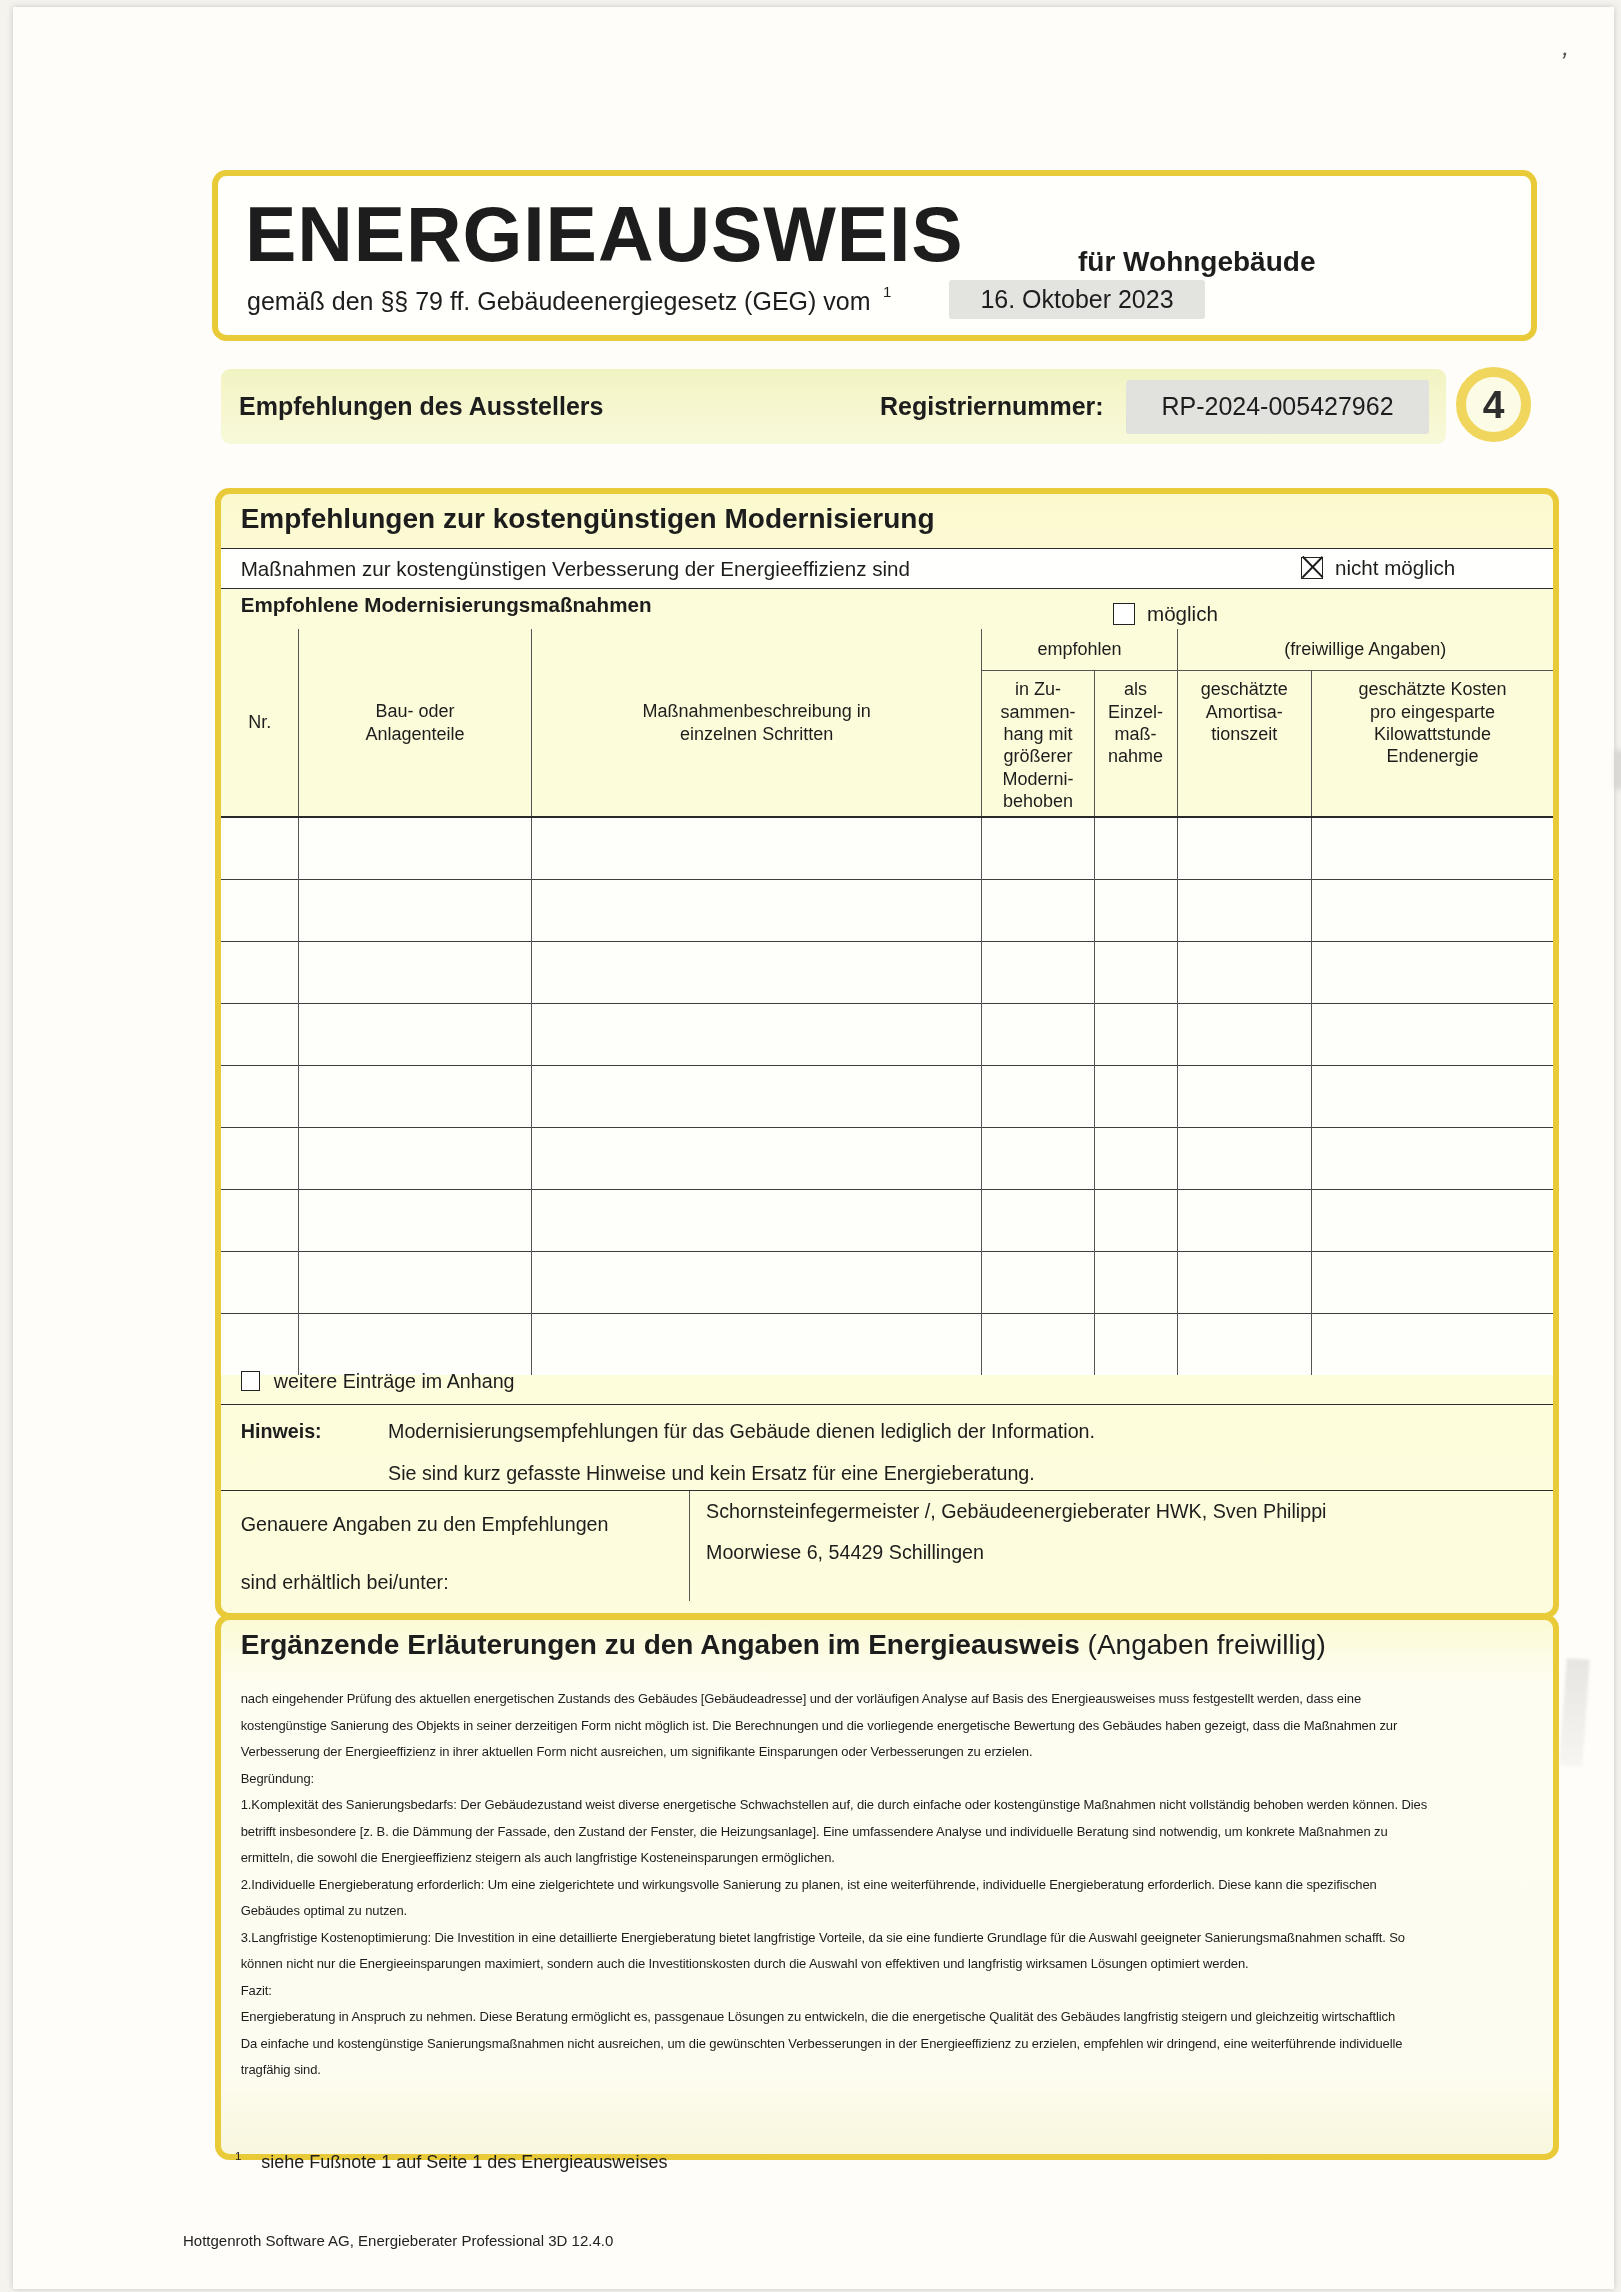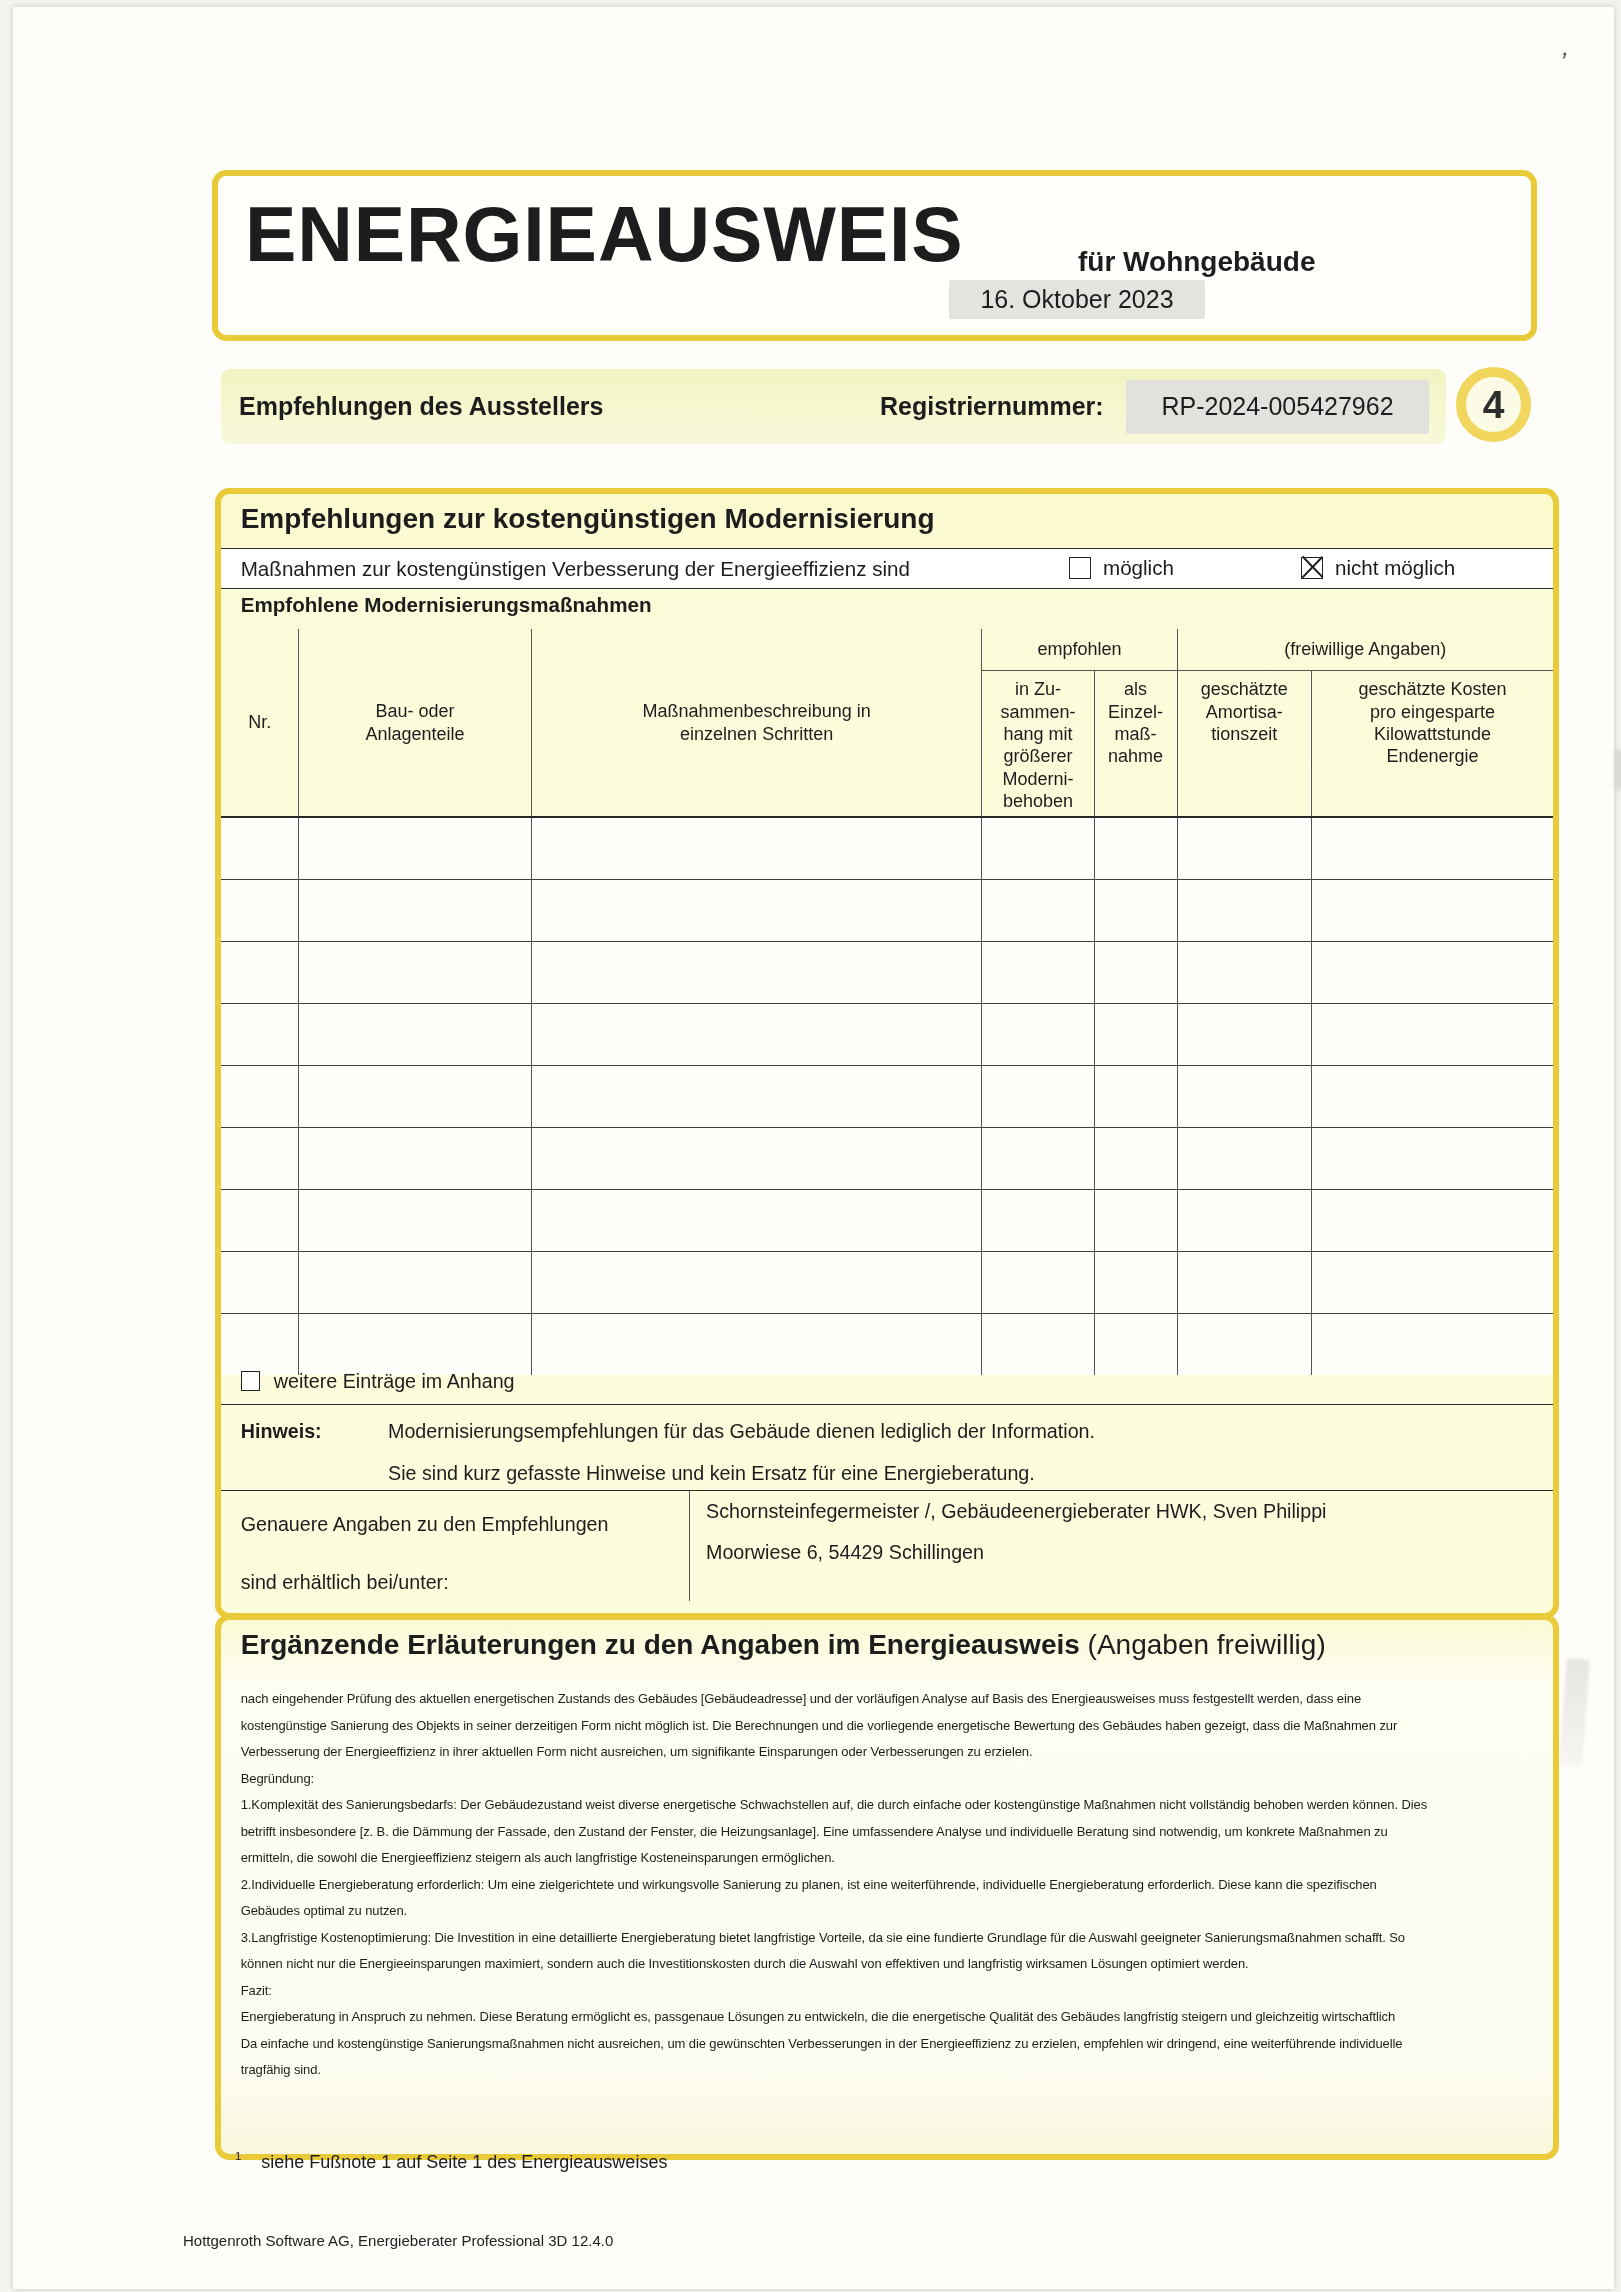--- a/index.html
+++ b/index.html
@@ -43,21 +43,21 @@
   .statement-row{position:absolute;left:0;top:54px;width:100%;height:41px;background:#fffffd;
                  border-top:1.8px solid #2d2d2d;border-bottom:1.8px solid #2d2d2d;box-sizing:border-box;}
   .statement-text{position:absolute;left:19.7px;top:8px;font-size:20.6px;white-space:nowrap;}
   .cb{position:relative;width:22.4px;height:22.4px;border:1.8px solid #222;background:#fff;
       box-sizing:border-box;flex:none;}
   .cb.checked::before,.cb.checked::after{content:"";position:absolute;left:-4.5px;right:-4.5px;top:8px;
       height:2.3px;background:#1c1c1c;}
   .cb.checked::before{transform:rotate(46deg);}
   .cb.checked::after{transform:rotate(-46deg);}
   .cb-group{position:absolute;top:7.2px;display:flex;align-items:center;gap:11.6px;font-size:20.6px;white-space:nowrap;}
-  .cb-possible{left:848px;}
+  .cb-possible{left:892px;margin-top:46px;}
   .cb-not-possible{left:1080px;}
   .table-caption{position:absolute;left:19.7px;top:99px;font-size:20.6px;font-weight:bold;white-space:nowrap;}
   
   .mod-table{position:absolute;left:0;top:135px;width:100%;border-collapse:collapse;
              table-layout:fixed;font-size:18px;}
   .mod-table th{font-weight:normal;padding:0;}
   .mod-table .bl{border-left:1.3px solid #555;}
   .mod-table .th-main{text-align:center;vertical-align:middle;white-space:pre-line;line-height:23px;}
   .mod-table .th-group{height:41px;text-align:center;vertical-align:middle;
                        border-bottom:1.3px solid #555;}
@@ -100,20 +100,21 @@
 <body>
 
 <div class="stage">
   <div class="paper"></div>
   <div class="artifact-quote">’</div>
   <div class="artifact-streak"></div>
 
   <div class="title-box">
     <div class="big-title">ENERGIEAUSWEIS</div>
     <div class="for-label">für Wohngebäude</div>
+    <div class="law-line"><span>gemäß den §§ 79 ff. Gebäudeenergiegesetz (GEG) vom</span><sup>1</sup></div>
     <div class="date-chip">16. Oktober 2023</div>
   </div>
 
   <div class="banner">
     <div class="artifact-smudge"></div>
     <div class="banner-heading">Empfehlungen des Ausstellers</div>
     <div class="banner-reg-label">Registriernummer:</div>
     <div class="reg-chip">RP-2024-005427962</div>
   </div>
   <div class="page-circle">4</div>

